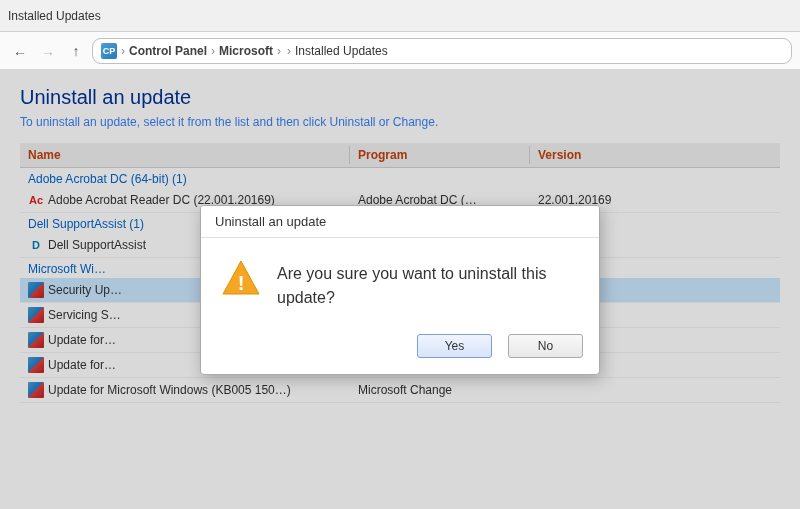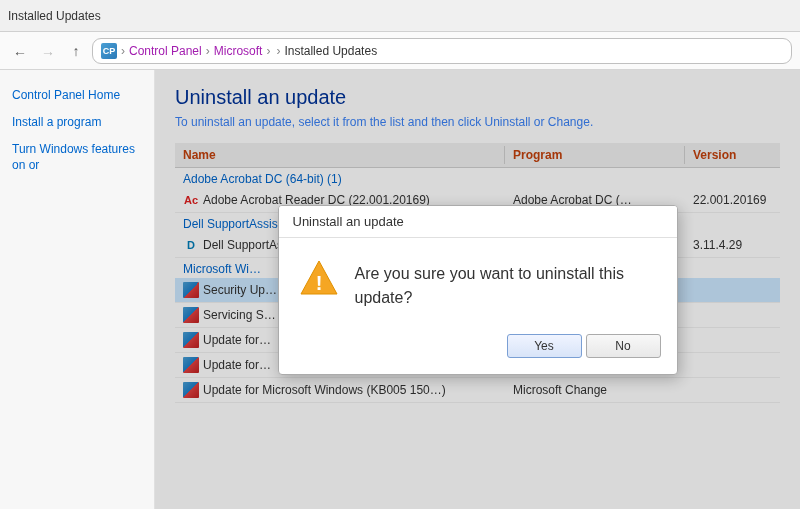--- a/index.html
+++ b/index.html
@@ -75,23 +75,24 @@
       color: white;
       font-size: 9px;
       font-weight: bold;
       flex-shrink: 0;
     }
     .breadcrumb-sep {
       color: #888;
       margin: 0 2px;
     }
     .breadcrumb-link {
-      color: #a21caf;
+      color: #404040;
       cursor: pointer;
       text-decoration: none;
+      font-weight: bold;
     }
     .breadcrumb-current {
       color: #333;
       font-weight: 500;
     }
 
     
     .main-container {
       display: flex;
       height: calc(509px - 32px - 38px);
@@ -262,21 +263,21 @@
     }
     .dialog-message {
       font-size: 16px;
       color: #333;
       line-height: 1.5;
       padding-top: 4px;
     }
     .dialog-buttons {
       display: flex;
       justify-content: flex-end;
-      gap: 4px;
+      gap: 16px;
       padding: 8px 16px 16px 7px;
       align-items: flex-end;
     }
     .dialog-btn {
       min-width: 75px;
       height: 24px;
       border: 1px solid #ababab;
       background: linear-gradient(to bottom, #f8f8f8, #e8e8e8);
       cursor: pointer;
       font-size: 12px;
@@ -307,25 +308,20 @@
     <span class="breadcrumb-sep">›</span>
     <span class="breadcrumb-link">Microsoft</span>
     <span class="breadcrumb-sep">›</span>
     <span class="breadcrumb-sep">›</span>
     <span class="breadcrumb-current">Installed Updates</span>
   </div>
 </div>
 
 <div class="main-container">
 
-  <div class="sidebar">
-    <div class="sidebar-item">Control Panel Home</div>
-    <div class="sidebar-item">Install a program</div>
-    <div class="sidebar-item">Turn Windows features on or</div>
-  </div>
 
   <div class="content-area">
 
     <div class="page-title">Uninstall an update</div>
     <div class="page-subtitle">To uninstall an update, select it from the list and then click Uninstall or Change.</div>
 
 
     <div class="list-header">
       <div class="list-header-cell">Name</div>
       <div class="list-header-cell">Program</div>

